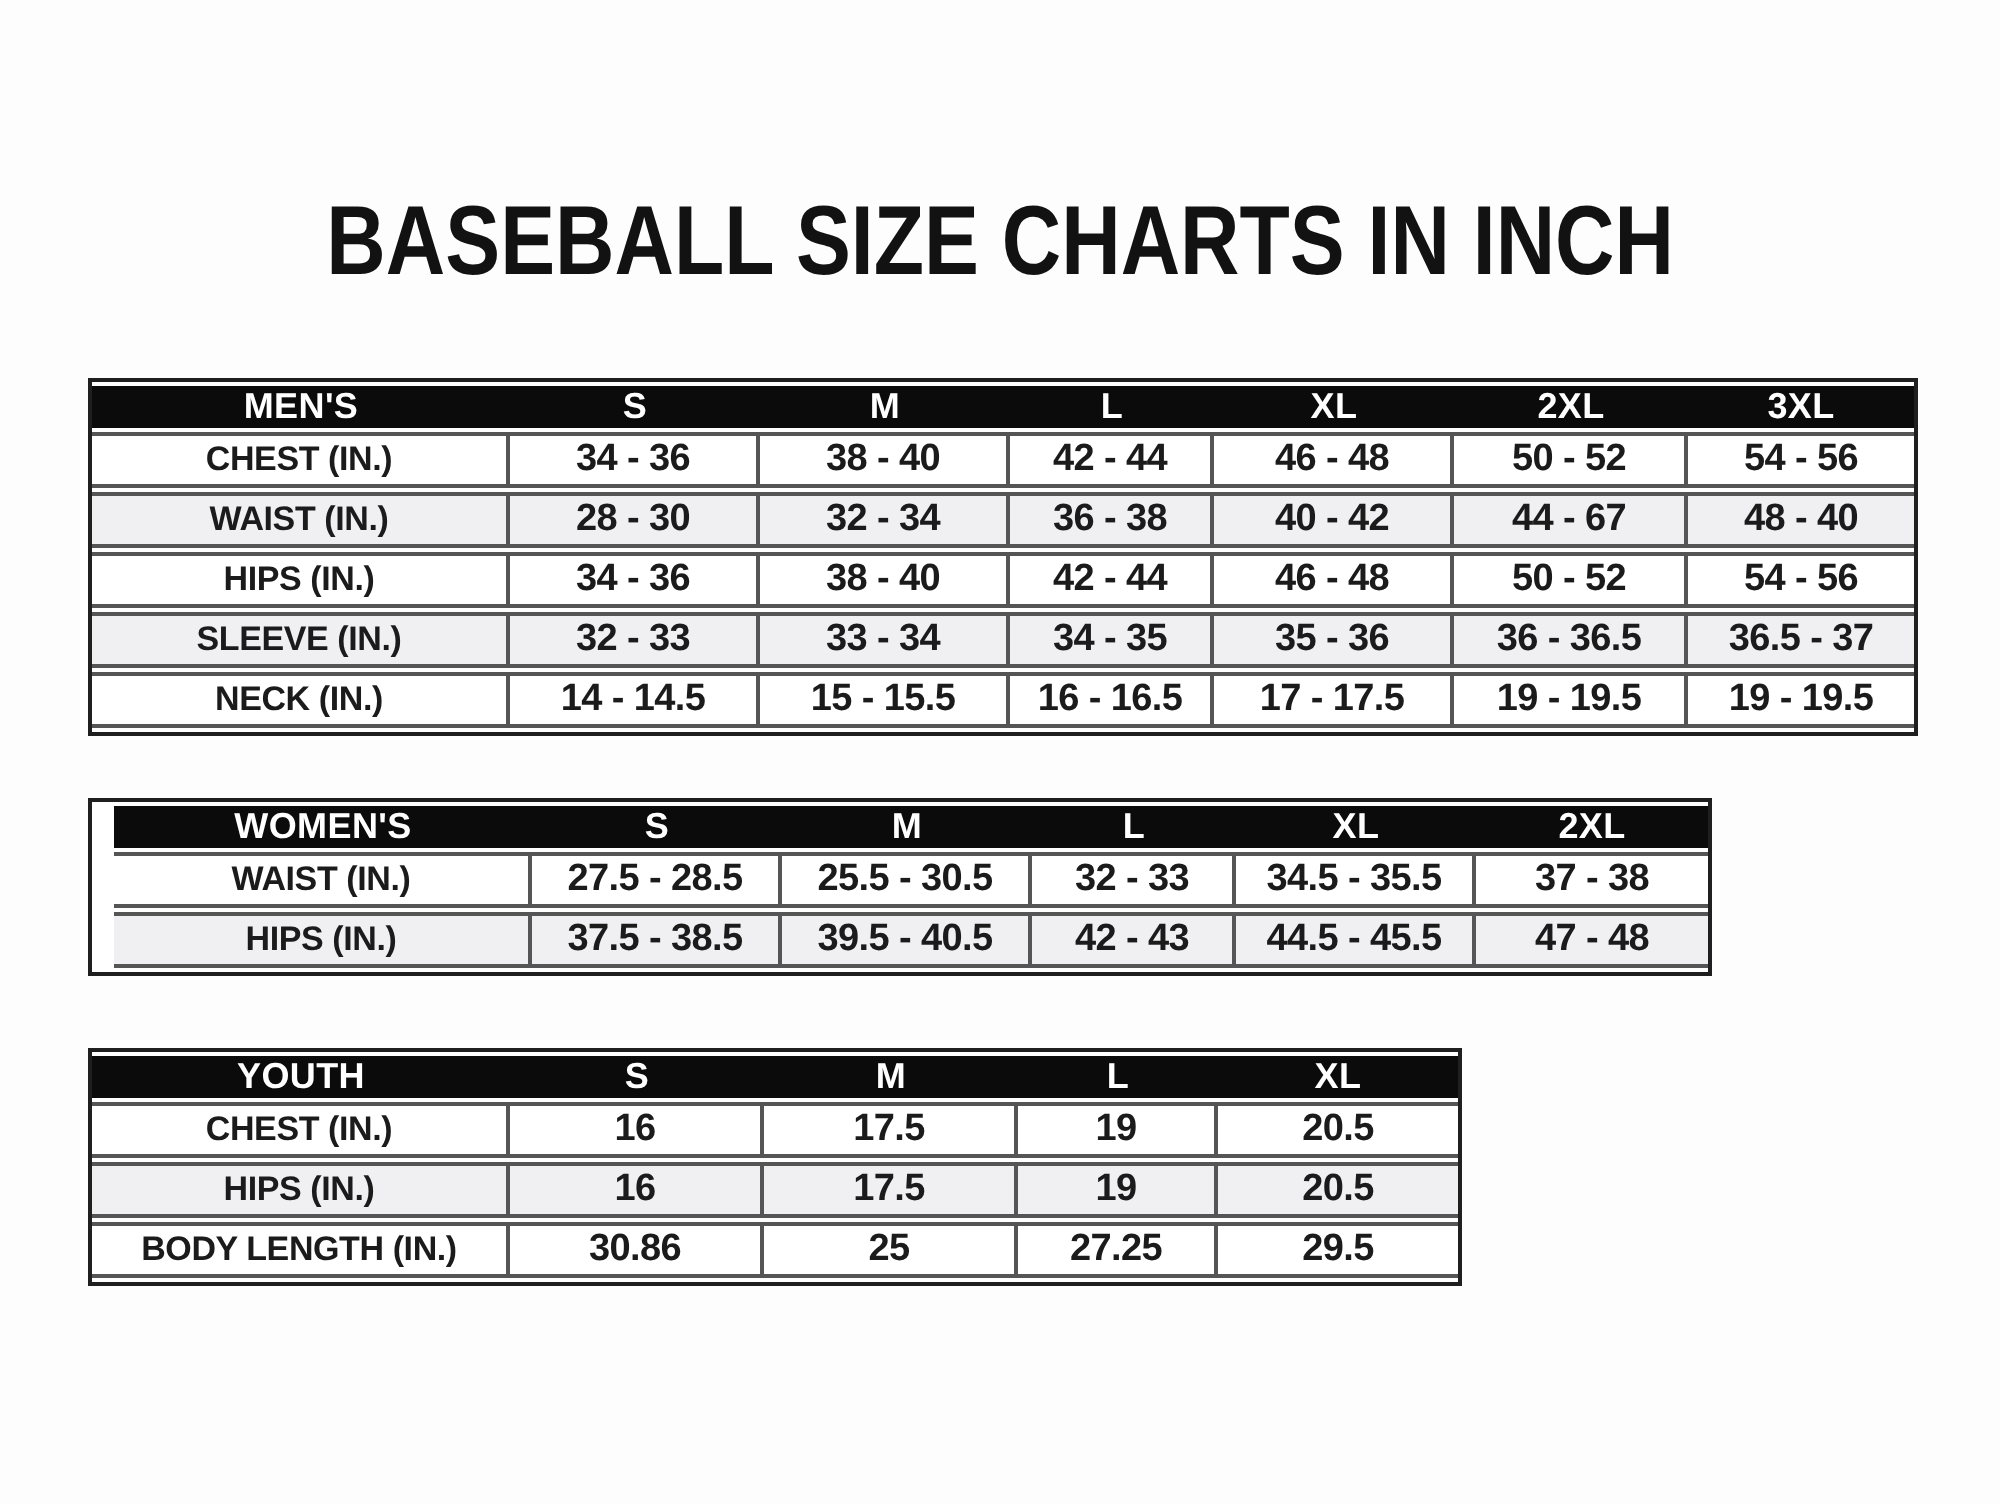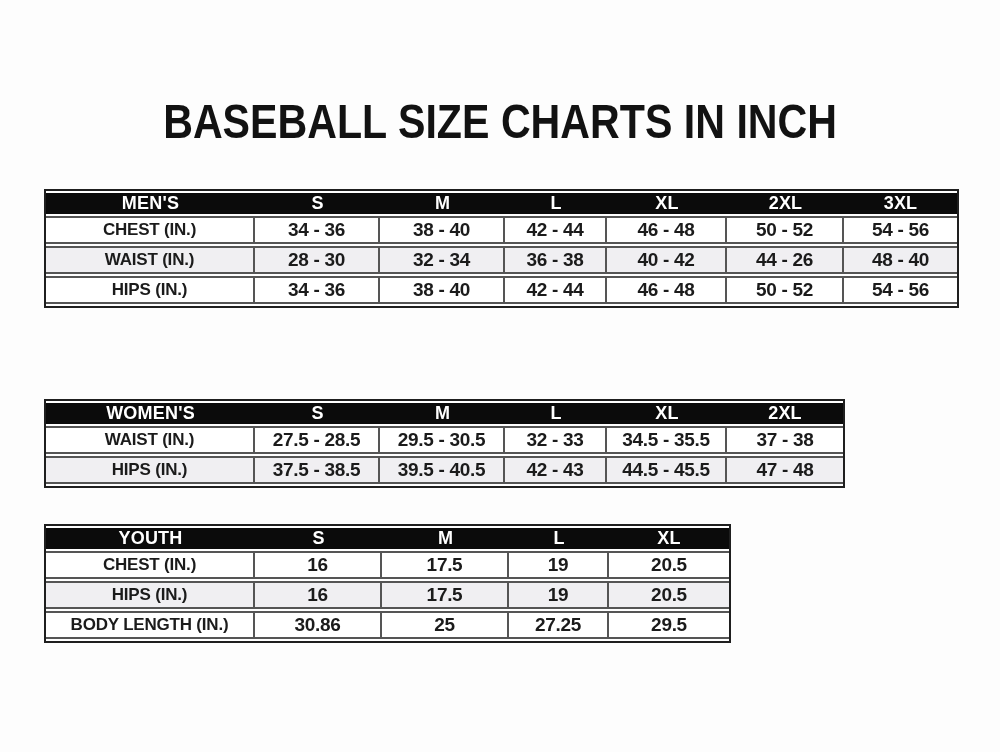--- a/index.html
+++ b/index.html
@@ -36,21 +36,21 @@
   table.size-table {
     position: absolute;
     left: 44px;
     table-layout: fixed;
     border-collapse: separate;
     border-spacing: 0 2px;
     border: 2px solid var(--outer-border, #1f1f1f);
     background: #ffffff;
   }
   table.mens   { top: 189px; width: 911px; }
-  table.womens { top: 399px; width: 797px; }
+  table.womens { top: 399px; width: 797px; padding-left: 11px; }
   table.youth  { top: 524px; width: 683px; }
 
   th, td {
     box-sizing: border-box;
     padding: 0;
     text-align: center;
     vertical-align: middle;
     font-weight: bold;
     white-space: nowrap;
     overflow: hidden;
@@ -115,32 +115,50 @@
         <td>46 - 48</td>
         <td>50 - 52</td>
         <td>54 - 56</td>
       </tr>
       <tr>
         <td>WAIST (IN.)</td>
         <td>28 - 30</td>
         <td>32 - 34</td>
         <td>36 - 38</td>
         <td>40 - 42</td>
-        <td>44 - 26</td>
+        <td>44 - 67</td>
         <td>48 - 40</td>
       </tr>
       <tr>
         <td>HIPS (IN.)</td>
         <td>34 - 36</td>
         <td>38 - 40</td>
         <td>42 - 44</td>
         <td>46 - 48</td>
         <td>50 - 52</td>
         <td>54 - 56</td>
       </tr>
+      <tr>
+        <td>SLEEVE (IN.)</td>
+        <td>32 - 33</td>
+        <td>33 - 34</td>
+        <td>34 - 35</td>
+        <td>35 - 36</td>
+        <td>36 - 36.5</td>
+        <td>36.5 - 37</td>
+      </tr>
+      <tr>
+        <td>NECK (IN.)</td>
+        <td>14 - 14.5</td>
+        <td>15 - 15.5</td>
+        <td>16 - 16.5</td>
+        <td>17 - 17.5</td>
+        <td>19 - 19.5</td>
+        <td>19 - 19.5</td>
+      </tr>
     </tbody>
   </table>
 
 <table class="size-table womens">
     <colgroup>
       <col style="width: 209px;">
       <col style="width: 125px;">
       <col style="width: 125px;">
       <col style="width: 102px;">
       <col style="width: 120px;">
@@ -153,21 +171,21 @@
         <th>M</th>
         <th>L</th>
         <th>XL</th>
         <th>2XL</th>
       </tr>
     </thead>
     <tbody>
       <tr>
         <td>WAIST (IN.)</td>
         <td>27.5 - 28.5</td>
-        <td>29.5 - 30.5</td>
+        <td>25.5 - 30.5</td>
         <td>32 - 33</td>
         <td>34.5 - 35.5</td>
         <td>37 - 38</td>
       </tr>
       <tr>
         <td>HIPS (IN.)</td>
         <td>37.5 - 38.5</td>
         <td>39.5 - 40.5</td>
         <td>42 - 43</td>
         <td>44.5 - 45.5</td>

